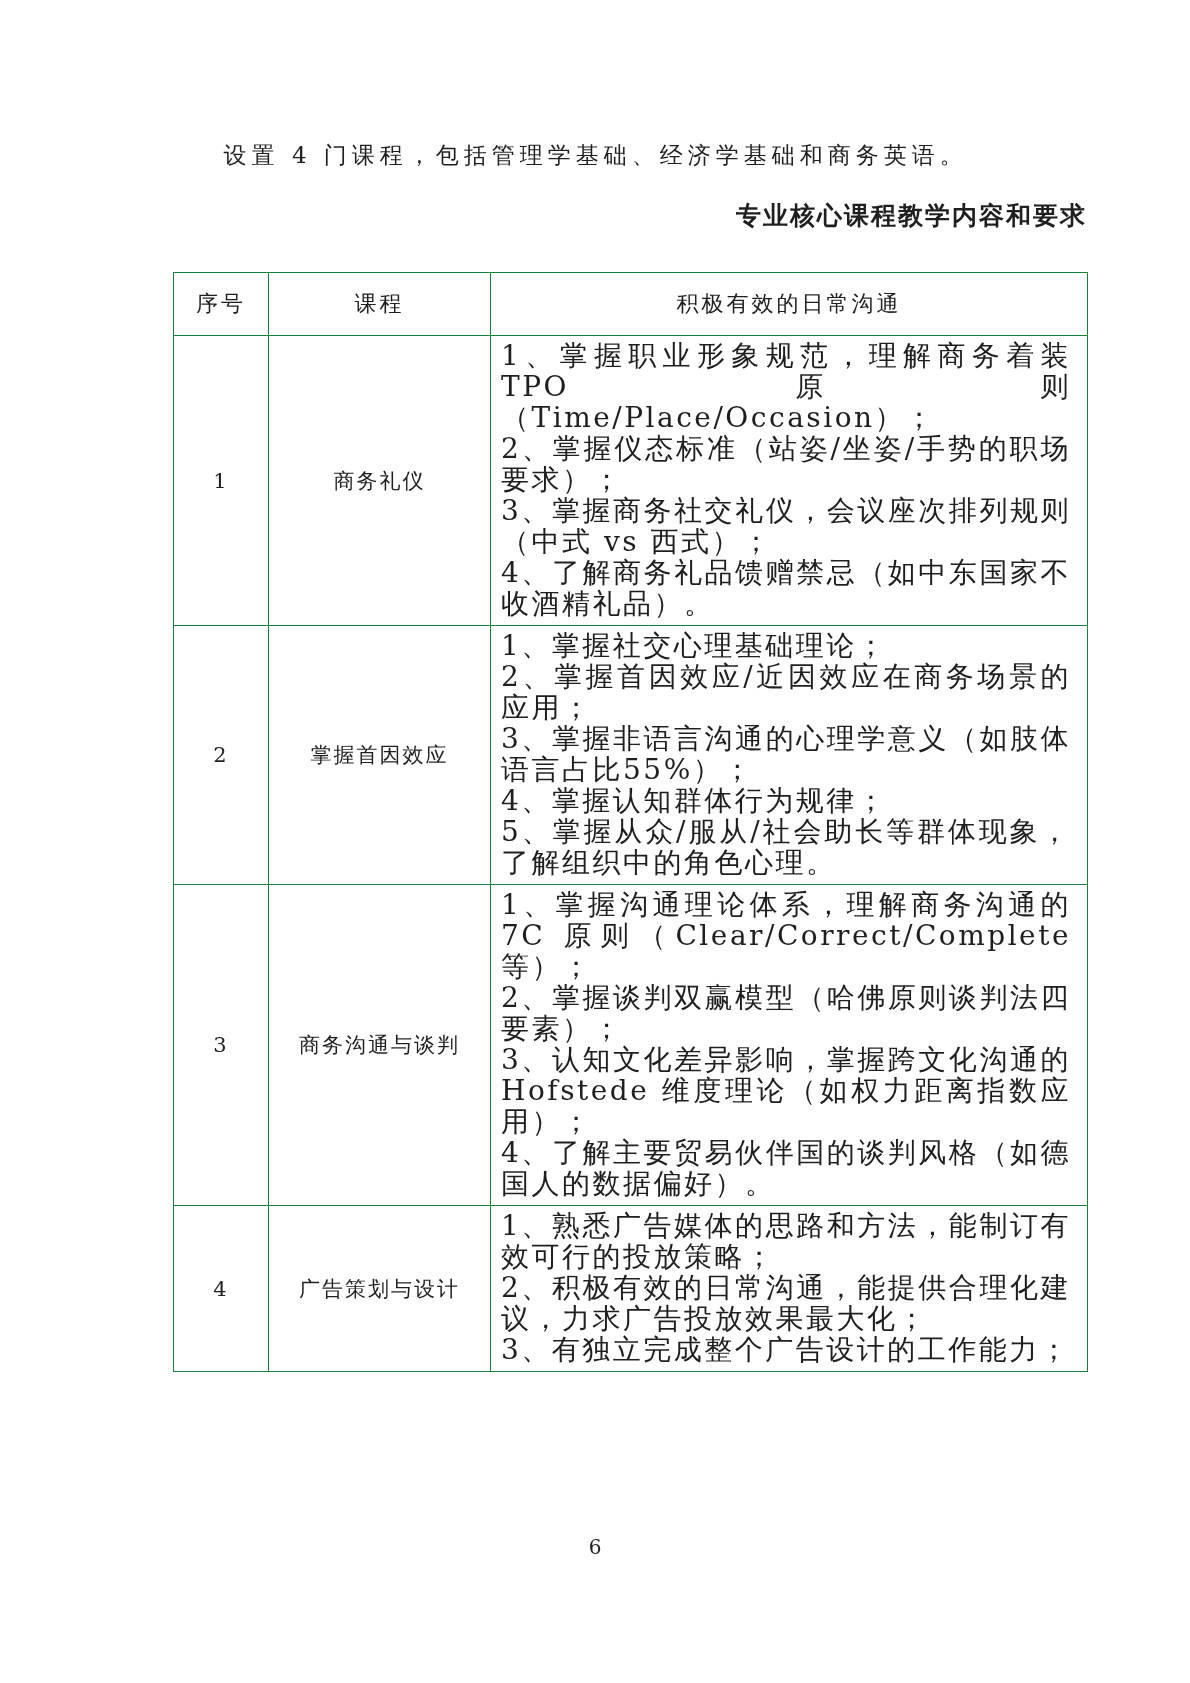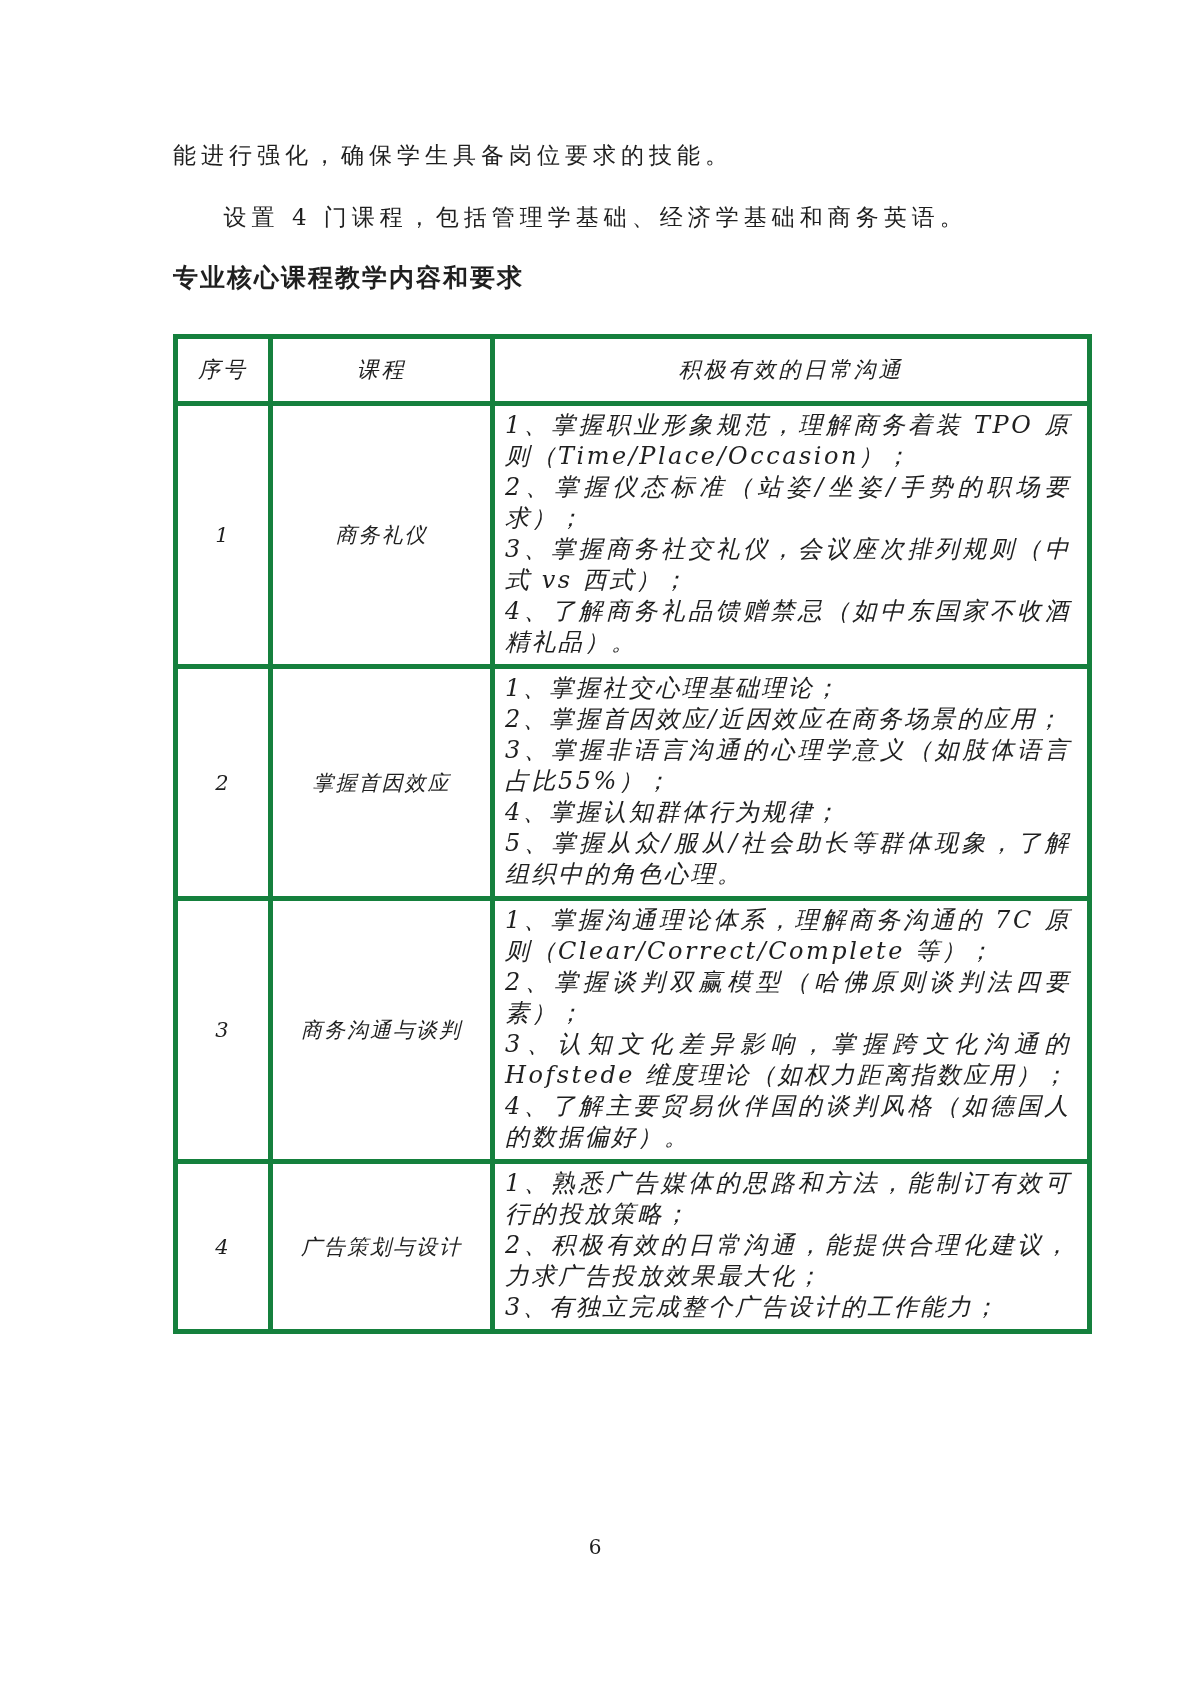--- a/index.html
+++ b/index.html
@@ -32,51 +32,50 @@
   .para.indent {
     text-indent: 2.2em;
   }
   .table-title {
     margin: 10px 0 0 0;
     font-family: "DejaVu Sans", "Liberation Sans", sans-serif;
     font-weight: bold;
     font-size: 25px;
     line-height: 40px;
     letter-spacing: 2px;
-    text-align: left;
+    text-align: right;
   }
   table.course-table {
     margin-top: 36px;
     width: 914px;
     border-collapse: collapse;
     table-layout: fixed;
   }
   .course-table col.c-no     { width: 95px; }
   .course-table col.c-course { width: 222px; }
   .course-table col.c-desc   { width: 597px; }
   .course-table th, .course-table td {
-    border: 5px solid #15803d;
+    border: 1px solid #15803d;
     font-weight: normal;
     vertical-align: middle;
-    font-style: italic;
   }
   .course-table th {
     font-size: 22px;
     letter-spacing: 3px;
     height: 60px;
     text-align: center;
   }
   .course-table td.cell-no,
   .course-table td.cell-course {
     font-size: 21px;
     letter-spacing: 2px;
     text-align: center;
   }
   .course-table td.cell-desc {
-    font-size: 24px;
+    font-size: 28px;
     line-height: 31px;
     letter-spacing: 2.5px;
     text-align: justify;
     white-space: pre-line;
     padding: 4px 16px 6px 10px;
     vertical-align: middle;
   }
   tr.row-1 td { height: 218px; }
   tr.row-2 td { height: 215px; }
   tr.row-3 td { height: 227px; margin-left: 25px; }
@@ -89,21 +88,20 @@
     text-align: center;
     font-size: 20px;
   }
 </style>
 </head>
 <body>
 
 <div class="page">
   <div class="content">
 
-    <p class="para">能进行强化，确保学生具备岗位要求的技能。</p>
     <p class="para indent">设置 4 门课程，包括管理学基础、经济学基础和商务英语。</p>
 
     <h3 class="table-title">专业核心课程教学内容和要求</h3>
 
     <table class="course-table">
       <colgroup>
         <col class="c-no">
           <col class="c-course">
           <col class="c-desc">
       </colgroup>

